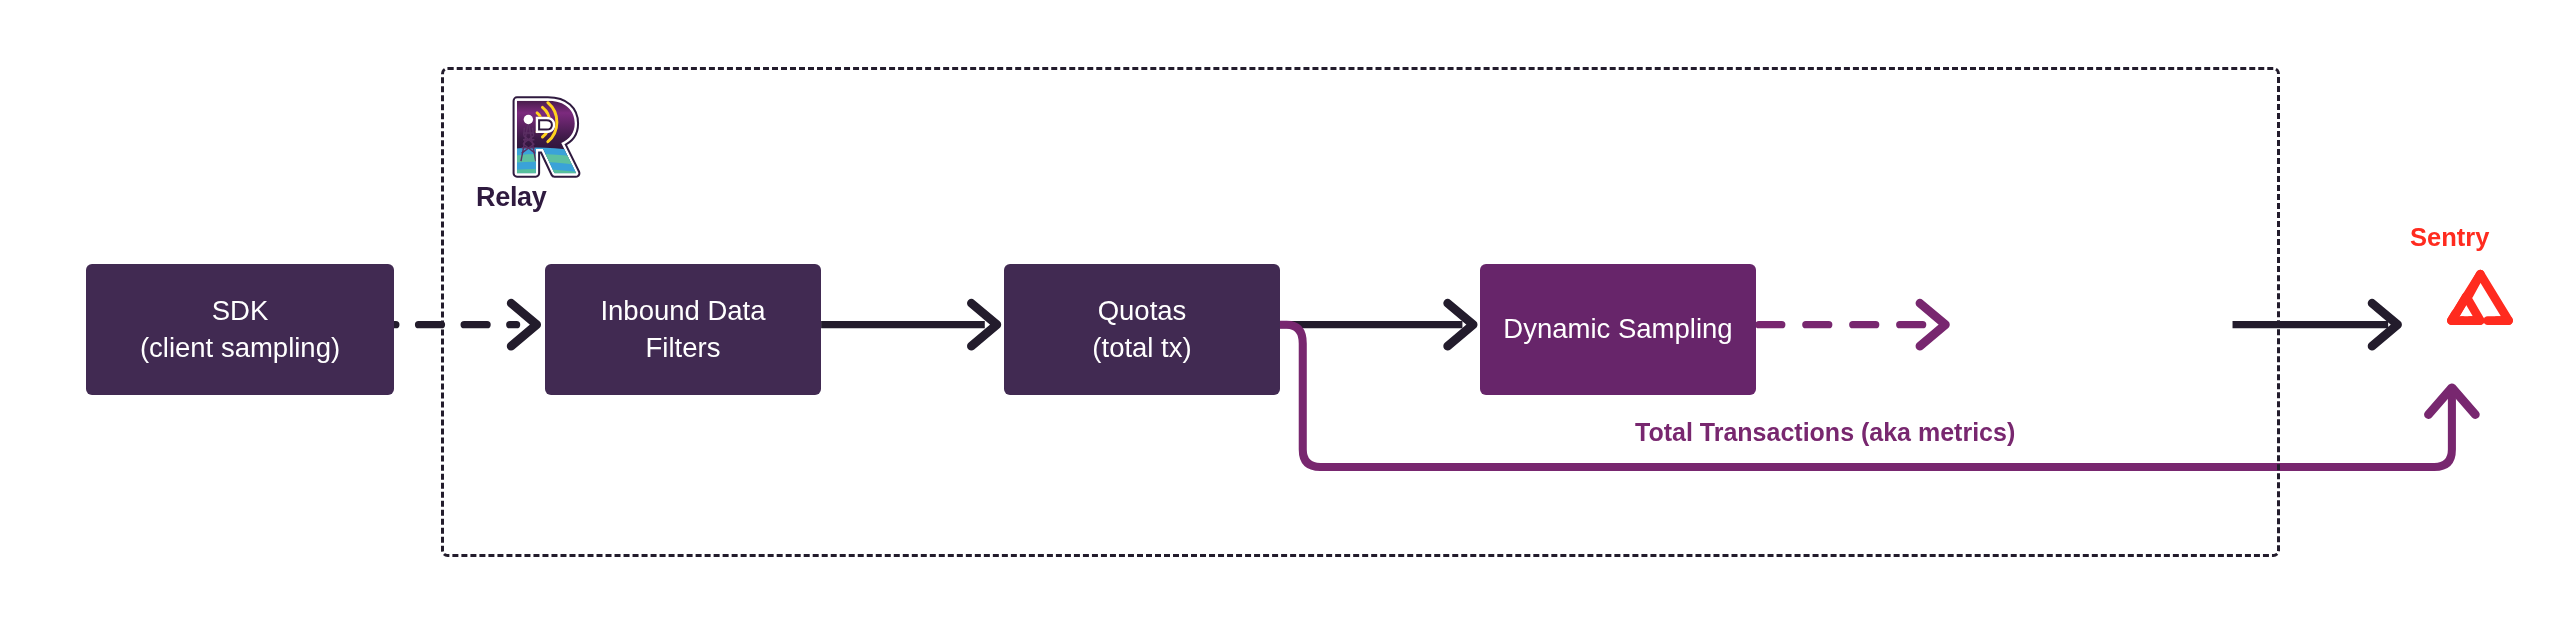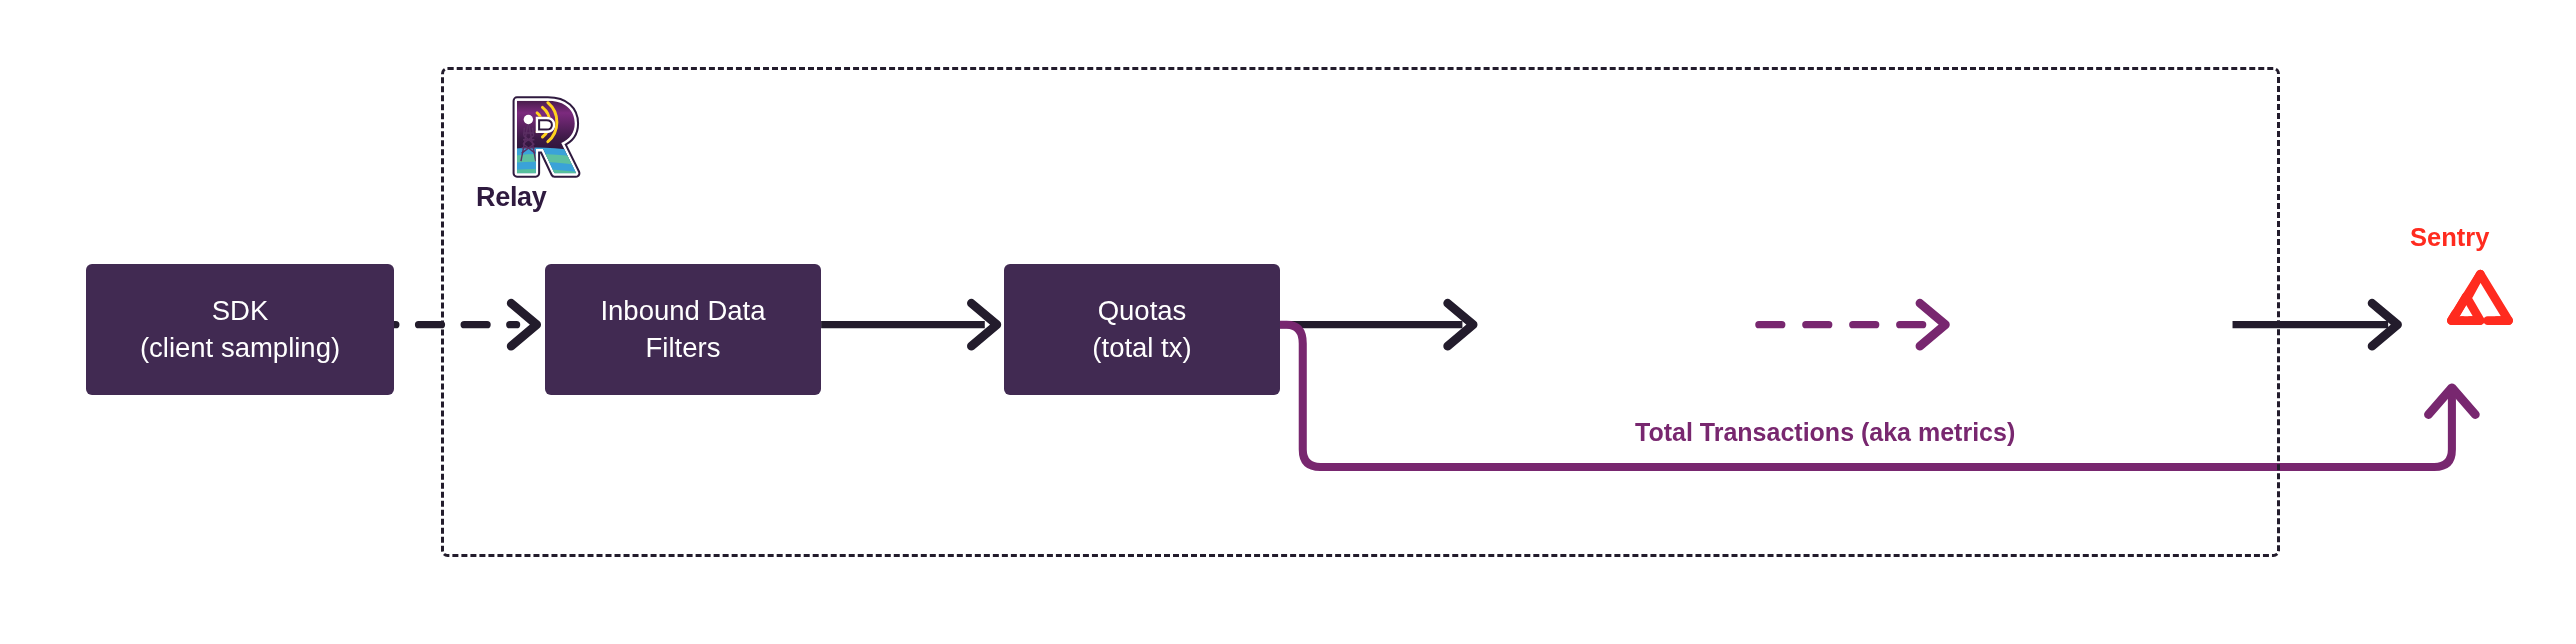--- a/index.html
+++ b/index.html
@@ -220,20 +220,23 @@
   <div class="node node-inbound">
     <span>Inbound Data</span>
     <span class="l2">Filters</span>
   </div>
 
   <div class="node node-quotas">
     <span>Quotas</span>
     <span class="l2">(total tx)</span>
   </div>
 
+  <div class="node node-dynamic">
+    <span>Dynamic Sampling</span>
+  </div>
 
 
   <div class="flow-label">Total Transactions (aka metrics)</div>
 
   <div class="sentry-block">
     <span class="sentry-label">Sentry</span>
     <svg class="sentry-mark" width="78" height="70" viewBox="0 0 116 104" xmlns="http://www.w3.org/2000/svg">
       <g fill="none" stroke="#FF2B1F" stroke-width="13" stroke-linecap="round" stroke-linejoin="round">
 
         <path d="M40 58 L57 27 L99 96 H82"></path>

